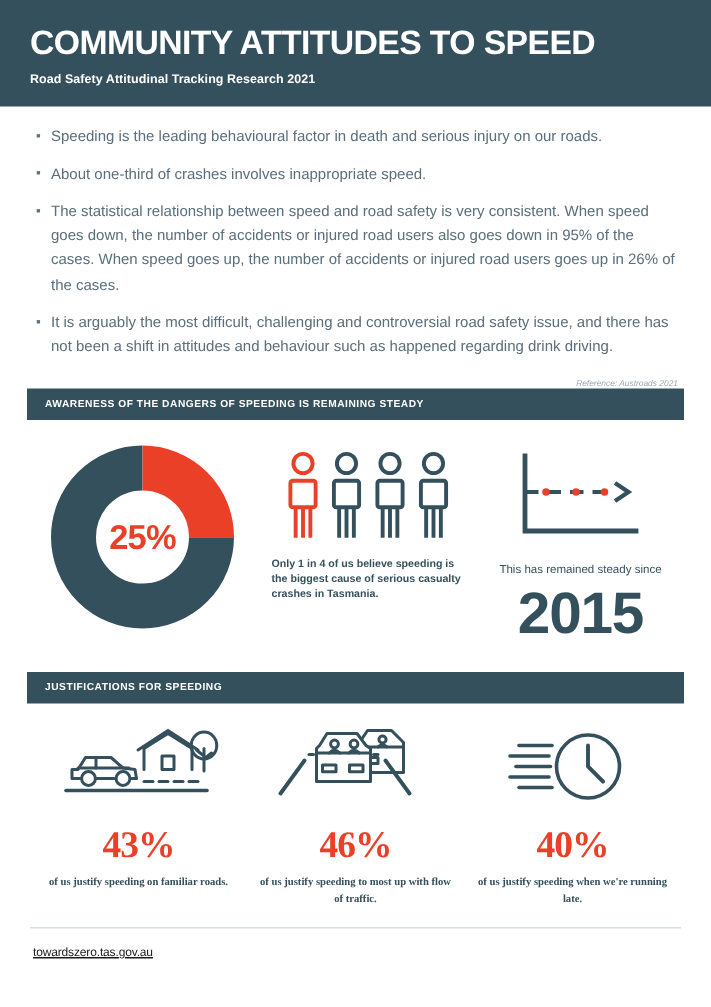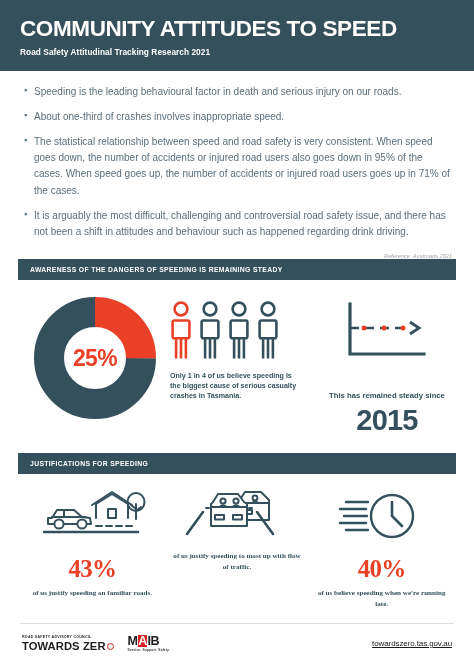--- a/index.html
+++ b/index.html
@@ -104,20 +104,21 @@
     font-size: 23px;
     font-weight: bold;
     letter-spacing: -0.6px;
   }
 
   .people-col {
     width: 150px;
     padding-top: 4px;
     display: flex;
     flex-direction: column;
+    align-items: center;
   }
   .people-row { display: flex; gap: 7px; }
   .people-caption {
     color: #34505c;
     font-size: 7.1px;
     font-weight: bold;
     line-height: 1.42;
     margin-top: 11px;
     text-align: left;
     width: 128px;
@@ -126,28 +127,28 @@
   .steady-col {
     width: 134px;
     padding-top: 4px;
     display: flex;
     flex-direction: column;
     align-items: center;
   }
   .steady-caption {
     color: #34505c;
     font-size: 7.7px;
-    font-weight: bold;
+    font-weight: normal;
     line-height: 1.45;
     text-align: center;
-    margin-top: 28px;
+    margin-top: 12px;
   }
   .steady-year {
     color: #34505c;
-    font-size: 29px;
+    font-size: 39px;
     font-weight: bold;
     letter-spacing: -0.8px;
     margin-top: 3px;
   }
 
   
   .just-wrap {
     display: flex;
     padding: 14px 20px 0 20px;
     font-family: Liberation Serif, serif;
@@ -254,21 +255,21 @@
     <div class="bullet-row">
       <span class="bullet-dot">▪</span>
       <span class="bullet-text">Speeding is the leading behavioural factor in death and serious injury on our roads.</span>
     </div>
     <div class="bullet-row">
       <span class="bullet-dot">▪</span>
       <span class="bullet-text">About one-third of crashes involves inappropriate speed.</span>
     </div>
     <div class="bullet-row">
       <span class="bullet-dot">▪</span>
-      <span class="bullet-text">The statistical relationship between speed and road safety is very consistent. When speed goes down, the number of accidents or injured road users also goes down in 95% of the cases. When speed goes up, the number of accidents or injured road users goes up in 71% of the cases.</span>
+      <span class="bullet-text">The statistical relationship between speed and road safety is very consistent. When speed goes down, the number of accidents or injured road users also goes down in 95% of the cases. When speed goes up, the number of accidents or injured road users goes up in 26% of the cases.</span>
     </div>
     <div class="bullet-row">
       <span class="bullet-dot">▪</span>
       <span class="bullet-text">It is arguably the most difficult, challenging and controversial road safety issue, and there has not been a shift in attitudes and behaviour such as happened regarding drink driving.</span>
     </div>
   </div>
 
   <div class="reference">Reference: Austroads 2021</div>
 
   <div class="section-bar">
@@ -386,57 +387,41 @@
             <path d="M49.5 17 q3.5 -3.5 7 0"></path>
             <rect x="32" y="25" width="9" height="4.5"></rect>
             <rect x="50" y="25" width="9" height="4.5"></rect>
             <line x1="26" y1="18" x2="23" y2="18"></line>
             <line x1="66" y1="18" x2="69" y2="18"></line>
             <line x1="20" y1="22" x2="4" y2="44" stroke-width="2.6"></line>
             <line x1="74" y1="22" x2="90" y2="44" stroke-width="2.6"></line>
           </g>
         </svg>
       </div>
+      <div class="just-pct">46%</div>
       <div class="just-caption">of us justify speeding to most up with flow of traffic.</div>
     </div>
 
     <div class="just-col">
       <div class="just-icon">
         <svg width="96" height="56" viewBox="0 0 96 56">
           <g fill="none" stroke="#34505c" stroke-width="2.4" stroke-linecap="round">
             <circle cx="58" cy="26" r="21"></circle>
             <path d="M58 12 L58 26 L68 36" stroke-width="2.6"></path>
             <line x1="12" y1="12" x2="34" y2="12"></line>
             <line x1="6" y1="19" x2="32" y2="19"></line>
             <line x1="10" y1="26" x2="33" y2="26"></line>
             <line x1="6" y1="33" x2="32" y2="33"></line>
             <line x1="12" y1="40" x2="34" y2="40"></line>
           </g>
         </svg>
       </div>
       <div class="just-pct">40%</div>
-      <div class="just-caption">of us believe speeding when we're running late.</div>
+      <div class="just-caption">of us justify speeding when we're running late.</div>
     </div>
   </div>
 
   <div class="footer-rule"></div>
   <div class="footer">
-    <div class="footer-logos">
-      <div class="tz-logo">
-        <div class="tz-top">ROAD SAFETY ADVISORY COUNCIL</div>
-        <div class="tz-main">
-          <span>TOWARDS ZER</span>
-          <span class="tz-o"></span>
-        </div>
-      </div>
-      <div class="maib-logo">
-        <div class="maib-main">
-          <span>M</span>
-            <span class="maib-a">A</span>
-            <span>IB</span>
-        </div>
-        <div class="maib-sub">Service. Support. Safety.</div>
-      </div>
-    </div>
     <a class="footer-url" href="#">towardszero.tas.gov.au</a>
   </div>
 
 </div>
 
 </body></html>

